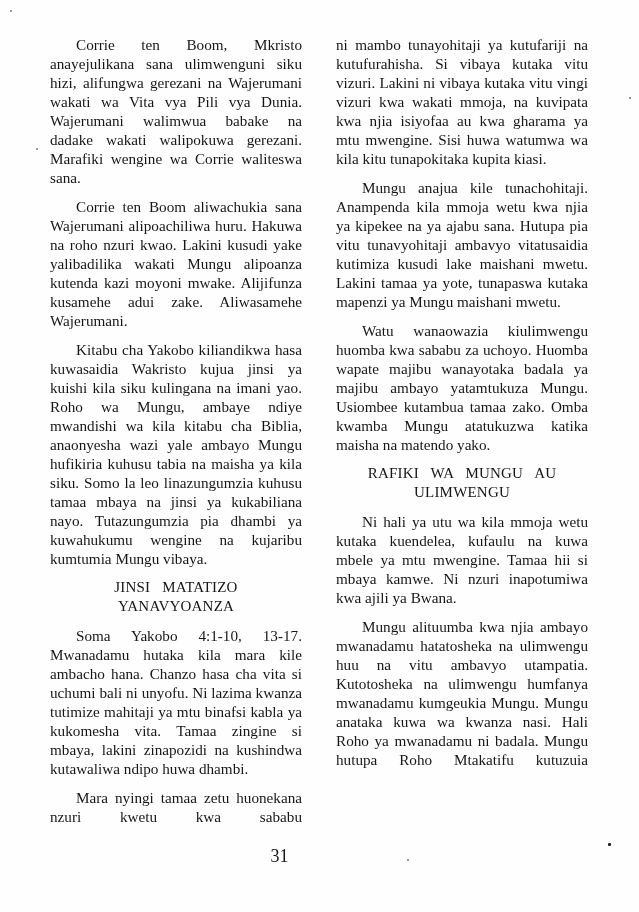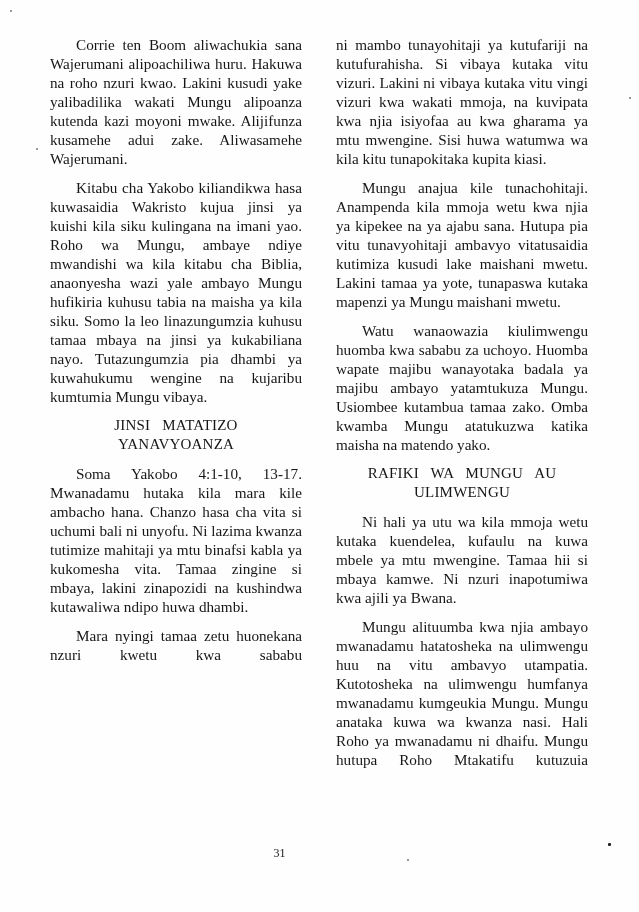--- a/index.html
+++ b/index.html
@@ -8,43 +8,44 @@
   .col { position: absolute; top: 35px; width: 252px;
          font-family: "Liberation Serif", "DejaVu Serif", serif;
          font-size: 15.2px; line-height: 19px; color: #161616; }
   .col.left { left: 50px; }
   .col.right { left: 336px; }
   .col p { margin: 0 0 10px 0; text-align: justify; text-indent: 26px; hyphens: none; }
   .col p.cont { text-indent: 0; }
   .col h2 { margin: 0 0 10px 0; font-size: 15px; font-weight: normal; text-align: center;
             line-height: 19px; letter-spacing: 0.2px; word-spacing: 8px; }
   .pagenum { position: absolute; left: 0; width: 559px; top: 846px; text-align: center;
-             font-family: "Liberation Serif", "DejaVu Serif", serif; font-size: 12px; color: #161616; }
+             font-family: "Liberation Serif", "DejaVu Serif", serif; font-size: 18px; color: #161616; }
   .speck { position: absolute; width: 2px; height: 2px; background: #777; border-radius: 1px; }
 </style>
 </head>
 <body>
 
 <div class="page">
 
   <div class="col left">
+    <p>Corrie ten Boom, Mkristo anayejulikana sana ulimwenguni siku hizi, alifungwa gerezani na Wajerumani wakati wa Vita vya Pili vya Dunia. Wajerumani walimwua babake na dadake wakati walipokuwa gerezani. Marafiki wengine wa Corrie waliteswa sana.</p>
     <p>Corrie ten Boom aliwachukia sana Wajerumani alipoachiliwa huru. Hakuwa na roho nzuri kwao. Lakini kusudi yake yalibadilika wakati Mungu alipoanza kutenda kazi moyoni mwake. Alijifunza kusamehe adui zake. Aliwasamehe Wajerumani.</p>
     <p>Kitabu cha Yakobo kiliandikwa hasa kuwasaidia Wakristo kujua jinsi ya kuishi kila siku kulingana na imani yao. Roho wa Mungu, ambaye ndiye mwandishi wa kila kitabu cha Biblia, anaonyesha wazi yale ambayo Mungu hufikiria kuhusu tabia na maisha ya kila siku. Somo la leo linazungumzia kuhusu tamaa mbaya na jinsi ya kukabiliana nayo. Tutazungumzia pia dhambi ya kuwahukumu wengine na kujaribu kumtumia Mungu vibaya.</p>
     <h2 style="padding:0 30px;">JINSI MATATIZO YANAVYOANZA</h2>
     <p>Soma Yakobo 4:1-10, 13-17. Mwanadamu hutaka kila mara kile ambacho hana. Chanzo hasa cha vita si uchumi bali ni unyofu. Ni lazima kwanza tutimize mahitaji ya mtu binafsi kabla ya kukomesha vita. Tamaa zingine si mbaya, lakini zinapozidi na kushindwa kutawaliwa ndipo huwa dhambi.</p>
     <p style="text-align-last: justify;">Mara nyingi tamaa zetu huonekana nzuri kwetu kwa sababu</p>
   </div>
 
   <div class="col right">
     <p class="cont">ni mambo tunayohitaji ya kutufariji na kutufurahisha. Si vibaya kutaka vitu vizuri. Lakini ni vibaya kutaka vitu vingi vizuri kwa wakati mmoja, na kuvipata kwa njia isiyofaa au kwa gharama ya mtu mwengine. Sisi huwa watumwa wa kila kitu tunapokitaka kupita kiasi.</p>
     <p>Mungu anajua kile tunachohitaji. Anampenda kila mmoja wetu kwa njia ya kipekee na ya ajabu sana. Hutupa pia vitu tunavyohitaji ambavyo vitatusaidia kutimiza kusudi lake maishani mwetu. Lakini tamaa ya yote, tunapaswa kutaka mapenzi ya Mungu maishani mwetu.</p>
     <p>Watu wanaowazia kiulimwengu huomba kwa sababu za uchoyo. Huomba wapate majibu wanayotaka badala ya majibu ambayo yatamtukuza Mungu. Usiombee kutambua tamaa zako. Omba kwamba Mungu atatukuzwa katika maisha na matendo yako.</p>
     <h2 style="padding:0 20px;">RAFIKI WA MUNGU AU ULIMWENGU</h2>
     <p>Ni hali ya utu wa kila mmoja wetu kutaka kuendelea, kufaulu na kuwa mbele ya mtu mwengine. Tamaa hii si mbaya kamwe. Ni nzuri inapotumiwa kwa ajili ya Bwana.</p>
-    <p style="text-align-last: justify;">Mungu alituumba kwa njia ambayo mwanadamu hatatosheka na ulimwengu huu na vitu ambavyo utampatia. Kutotosheka na ulimwengu humfanya mwanadamu kumgeukia Mungu. Mungu anataka kuwa wa kwanza nasi. Hali Roho ya mwanadamu ni dhaifu. Mungu hutupa Roho Mtakatifu kutuzuia</p>
+    <p style="text-align-last: justify;">Mungu alituumba kwa njia ambayo mwanadamu hatatosheka na ulimwengu huu na vitu ambavyo utampatia. Kutotosheka na ulimwengu humfanya mwanadamu kumgeukia Mungu. Mungu anataka kuwa wa kwanza nasi. Hali Roho ya mwanadamu ni badala. Mungu hutupa Roho Mtakatifu kutuzuia</p>
   </div>
 
   <div class="pagenum">31</div>
 
   <span class="speck" style="left:10px; top:10px;"></span>
   <span class="speck" style="left:36px; top:148px;"></span>
   <span class="speck" style="left:629px; top:97px;"></span>
   <span class="speck" style="left:608px; top:843px; width:3px; height:3px; background:#222;"></span>
   <span class="speck" style="left:407px; top:859px;"></span>
 </div>

